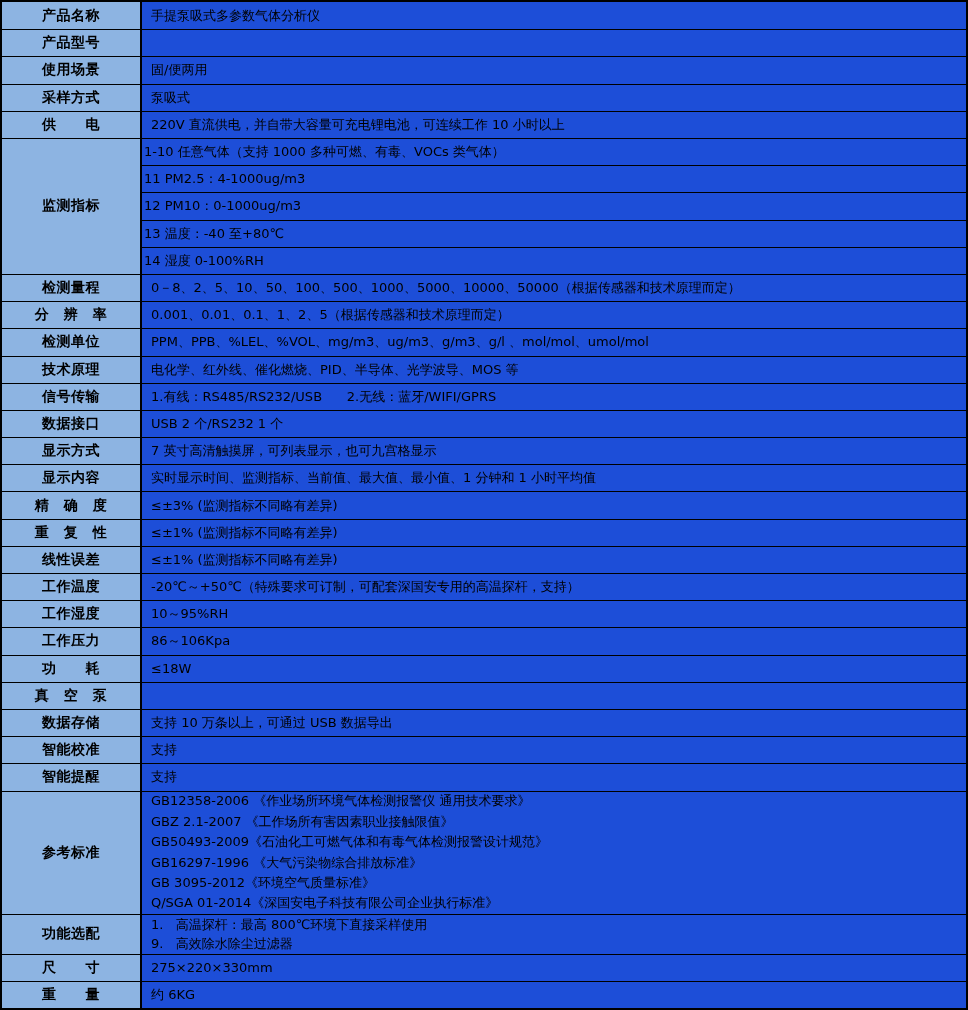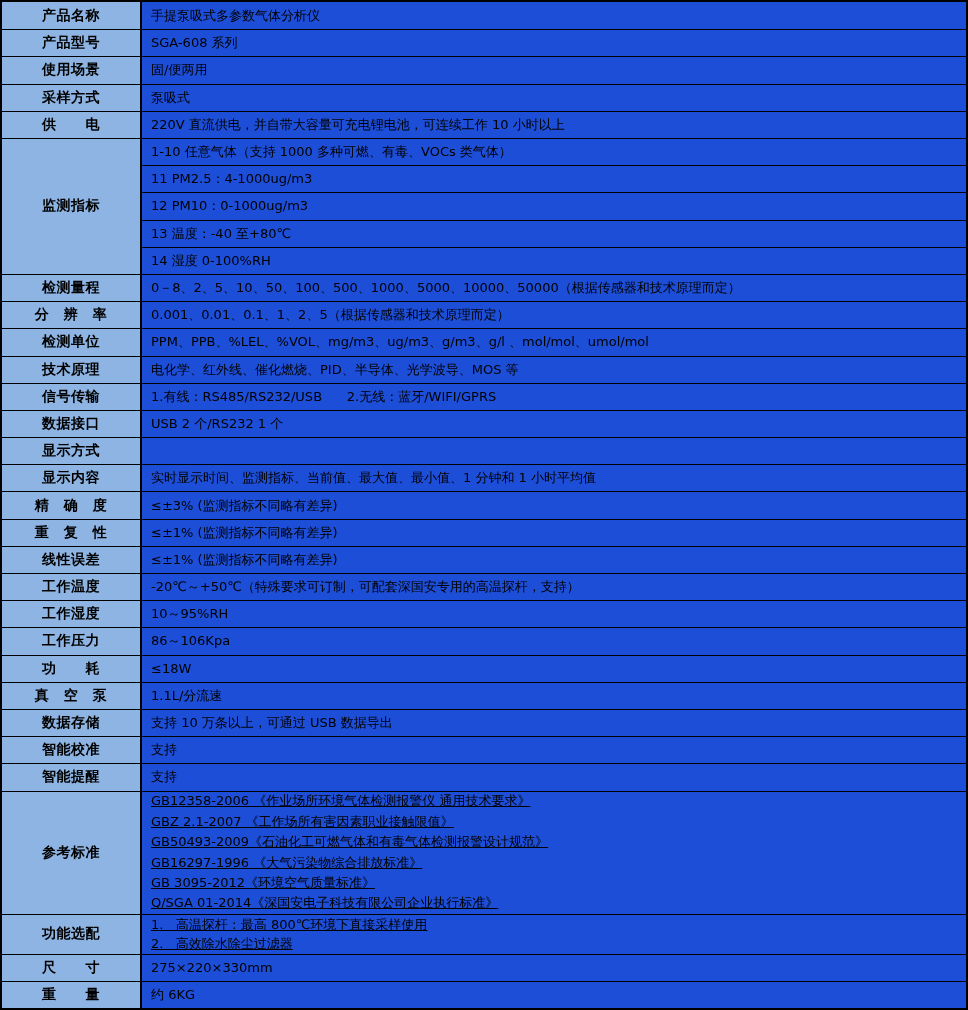--- a/index.html
+++ b/index.html
@@ -34,48 +34,47 @@
   }
   .value-cell {
     flex: 1; min-width: 0;
     display: flex; align-items: center;
     padding-left: 9px; padding-right: 12px;
     font-size: 13px; white-space: pre-wrap;
   }
   .value-stack { flex: 1; min-width: 0; display: flex; flex-direction: column; }
   .value-stack .sub-row {
     flex: 1; display: flex; align-items: center;
-    padding-left: 9px; padding-right: 6px;
+    padding-left: 2px; padding-right: 6px;
     font-size: 13px; white-space: pre-wrap;
     border-top: 1.5px solid #000;
   }
   .value-stack .sub-row:first-child { border-top: none; }
   .value-lines {
     flex: 1; min-width: 0;
     display: flex; flex-direction: column; justify-content: center;
-    padding-left: 9px; padding-right: 6px; text-decoration: underline;
+    padding-left: 9px; padding-right: 6px;
   }
   .value-lines .line {
     font-size: 13px; line-height: 20.4px; white-space: pre-wrap;
   }
   .row.h-options .value-lines .line { line-height: 19px; }
 </style>
 </head>
 <body>
 
 <div class="spec-table">
 
   <div class="row h1">
     <div class="label-cell">产品名称</div>
     <div class="value-cell">手提泵吸式多参数气体分析仪</div>
   </div>
 
   <div class="row h1">
     <div class="label-cell">产品型号</div>
-    <div class="value-cell">SGA-608 系列</div>
   </div>
 
   <div class="row h1">
     <div class="label-cell">使用场景</div>
     <div class="value-cell">固/便两用</div>
   </div>
 
   <div class="row h1">
     <div class="label-cell">采样方式</div>
     <div class="value-cell">泵吸式</div>
@@ -122,20 +121,21 @@
     <div class="value-cell">1.有线：RS485/RS232/USB      2.无线：蓝牙/WIFI/GPRS</div>
   </div>
 
   <div class="row h1">
     <div class="label-cell">数据接口</div>
     <div class="value-cell">USB 2 个/RS232 1 个</div>
   </div>
 
   <div class="row h1">
     <div class="label-cell">显示方式</div>
+    <div class="value-cell">7 英寸高清触摸屏，可列表显示，也可九宫格显示</div>
   </div>
 
   <div class="row h1">
     <div class="label-cell">显示内容</div>
     <div class="value-cell">实时显示时间、监测指标、当前值、最大值、最小值、1 分钟和 1 小时平均值</div>
   </div>
 
   <div class="row h1">
     <div class="label-cell">精　确　度</div>
     <div class="value-cell">≤±3% (监测指标不同略有差异)</div>
@@ -166,21 +166,20 @@
     <div class="value-cell">86～106Kpa</div>
   </div>
 
   <div class="row h1">
     <div class="label-cell">功　　耗</div>
     <div class="value-cell">≤18W</div>
   </div>
 
   <div class="row h1">
     <div class="label-cell">真　空　泵</div>
-    <div class="value-cell">1.1L/分流速</div>
   </div>
 
   <div class="row h1">
     <div class="label-cell">数据存储</div>
     <div class="value-cell">支持 10 万条以上，可通过 USB 数据导出</div>
   </div>
 
   <div class="row h1">
     <div class="label-cell">智能校准</div>
     <div class="value-cell">支持</div>
@@ -200,21 +199,21 @@
       <div class="line">GB16297-1996 《大气污染物综合排放标准》</div>
       <div class="line">GB 3095-2012《环境空气质量标准》</div>
       <div class="line">Q/SGA 01-2014《深国安电子科技有限公司企业执行标准》</div>
     </div>
   </div>
 
   <div class="row h-options">
     <div class="label-cell">功能选配</div>
     <div class="value-lines">
       <div class="line">1.   高温探杆：最高 800℃环境下直接采样使用</div>
-      <div class="line">2.   高效除水除尘过滤器</div>
+      <div class="line">9.   高效除水除尘过滤器</div>
     </div>
   </div>
 
   <div class="row h1">
     <div class="label-cell">尺　　寸</div>
     <div class="value-cell">275×220×330mm</div>
   </div>
 
   <div class="row h1">
     <div class="label-cell">重　　量</div>

